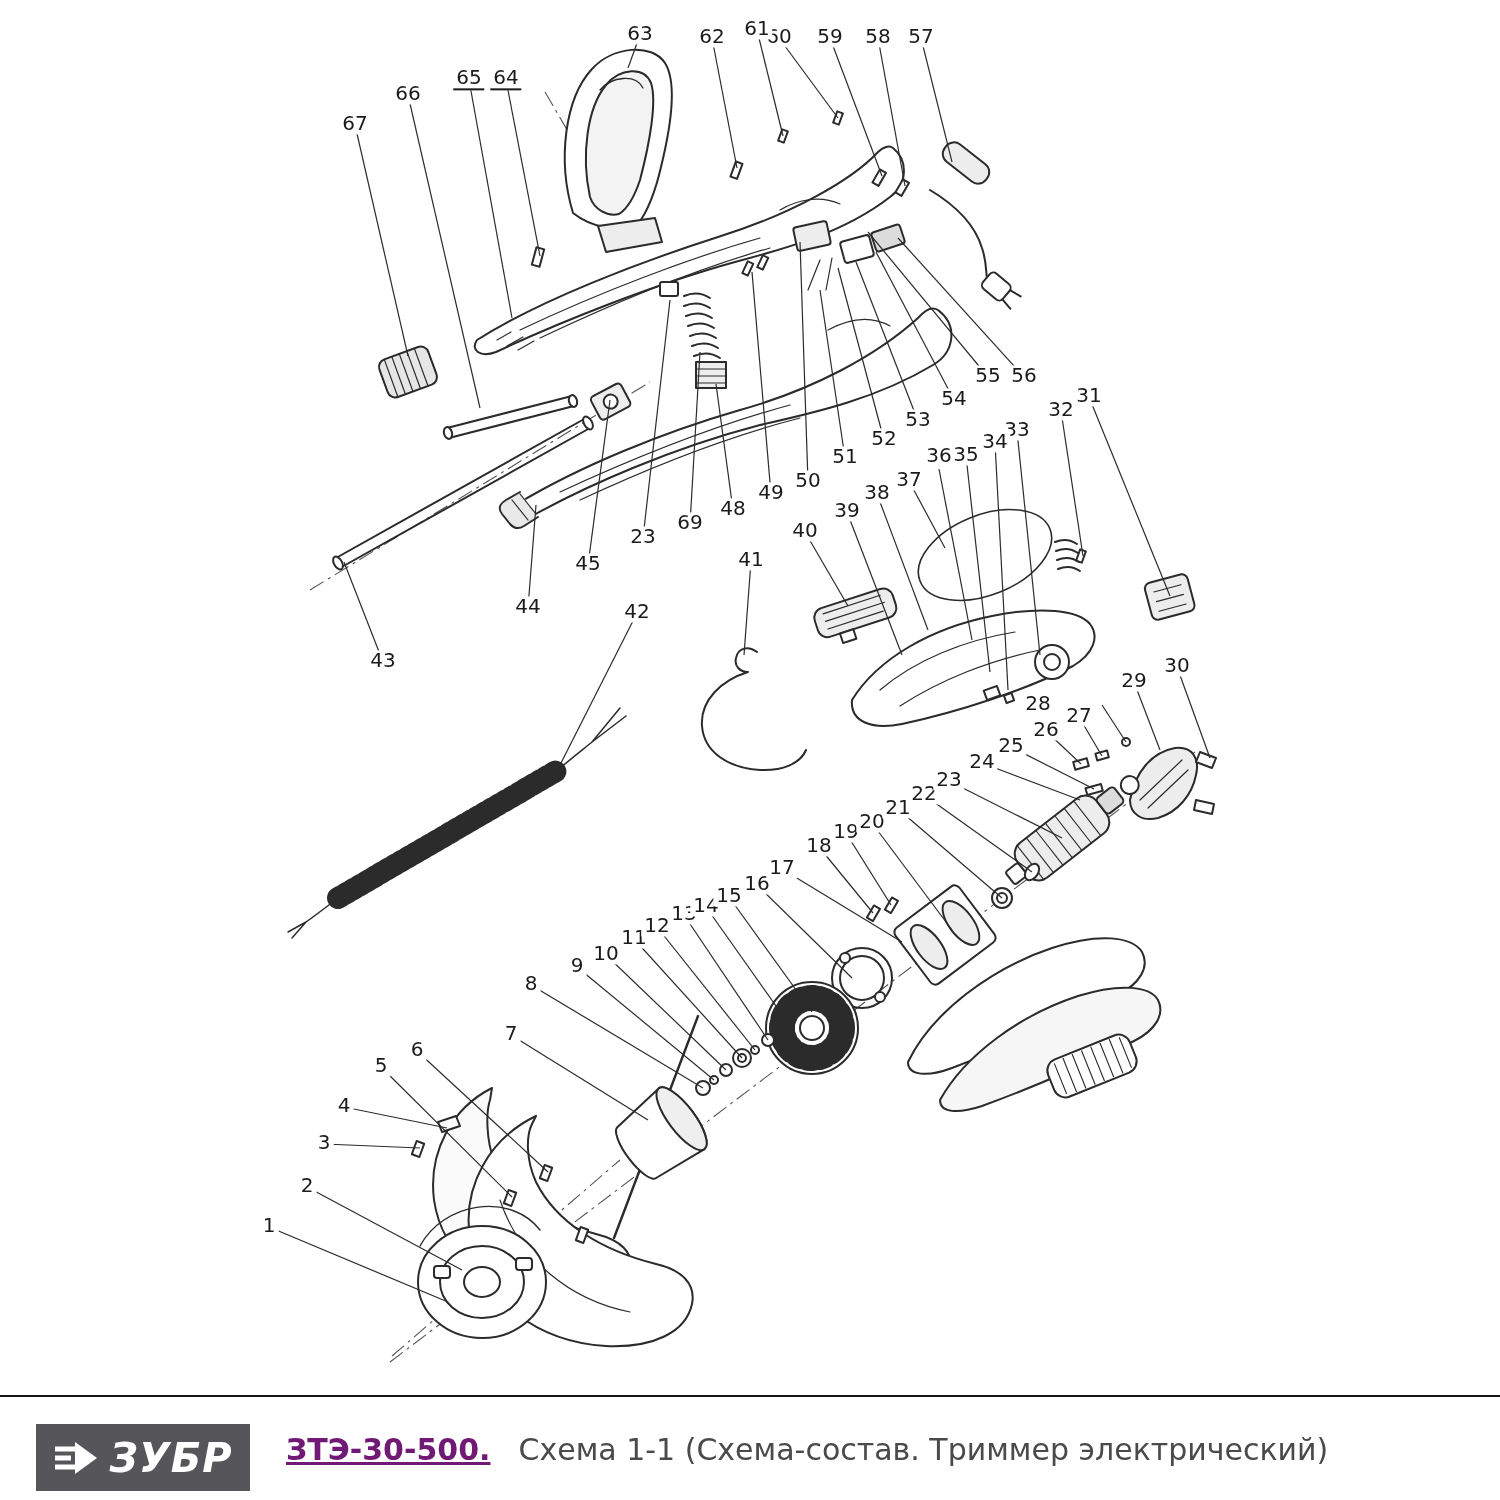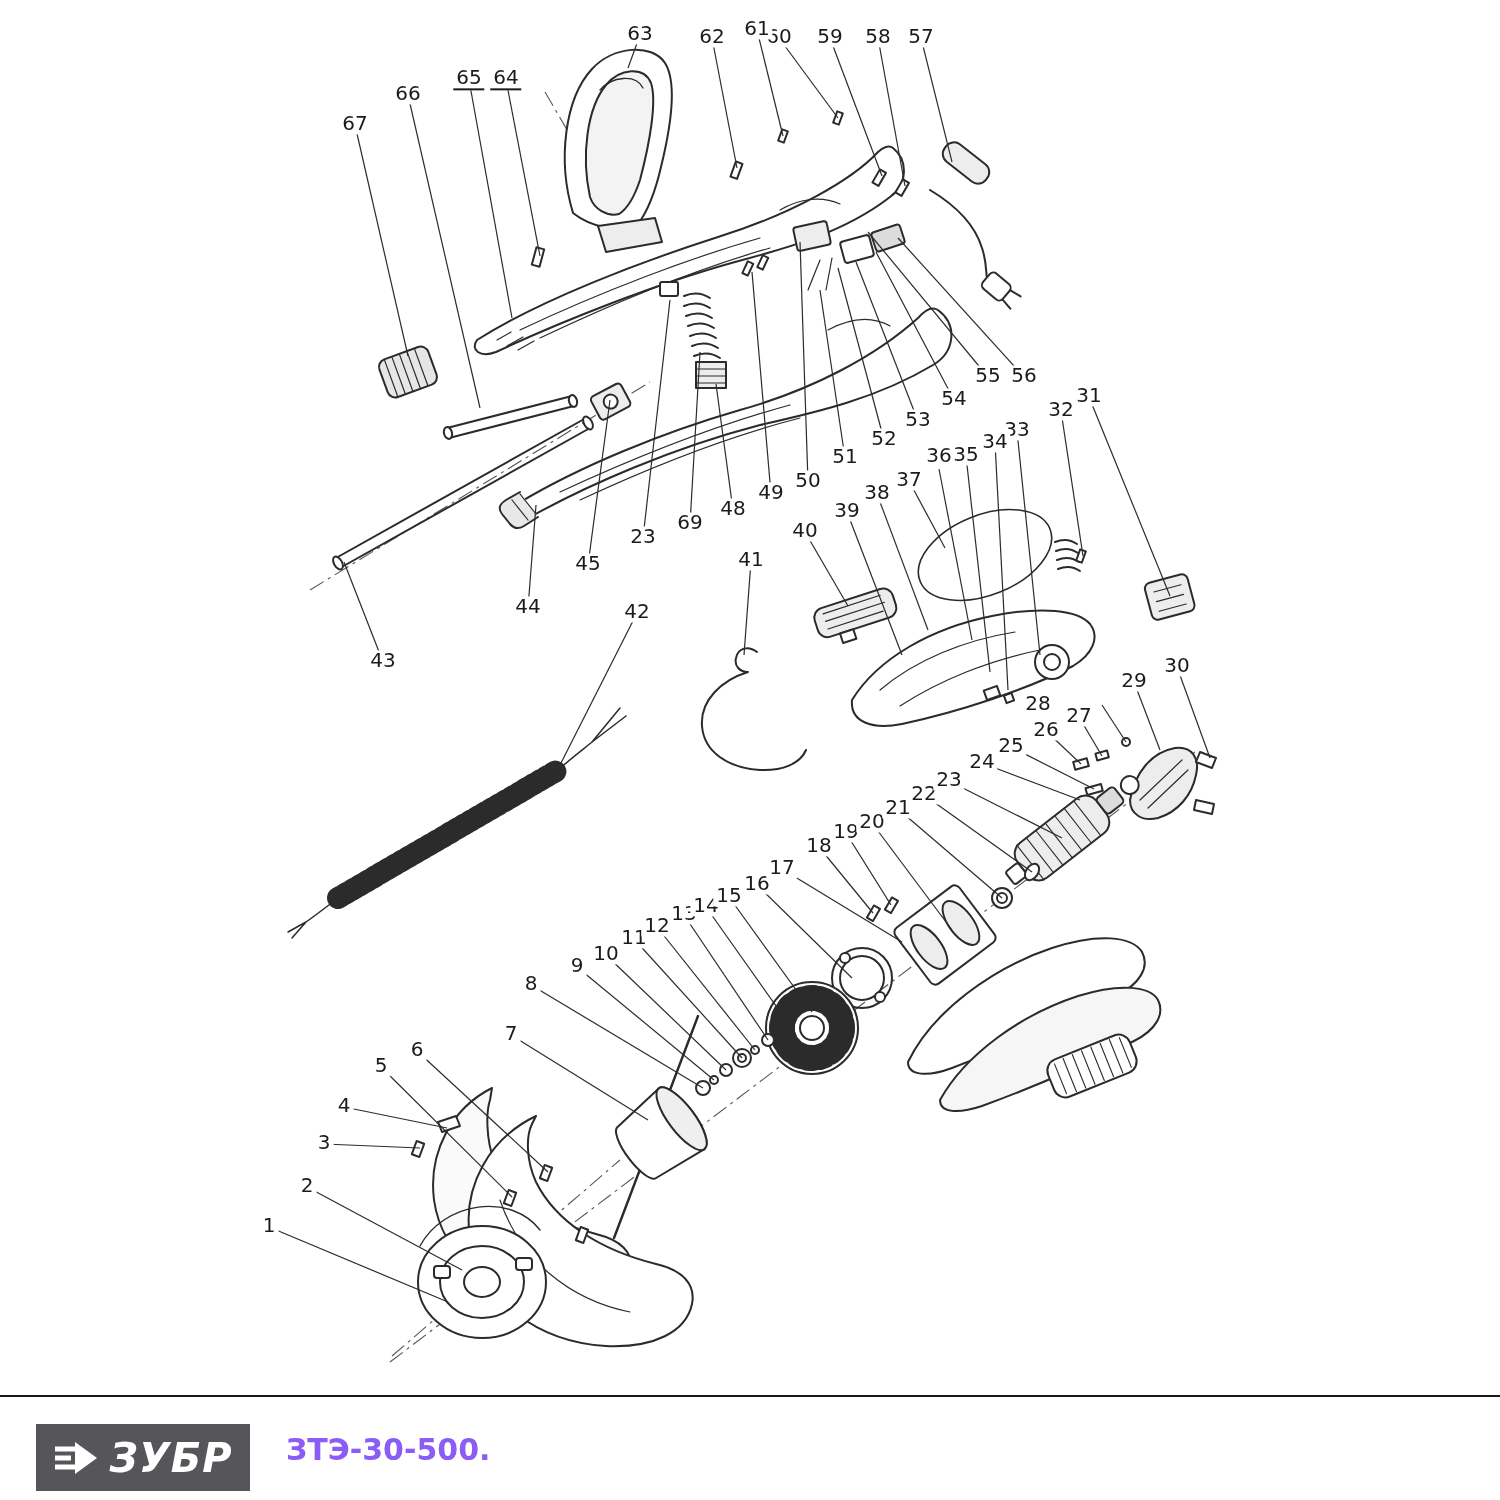--- a/index.html
+++ b/index.html
@@ -11,21 +11,21 @@
     font-size:20px;color:#1b1b1b;background:#fff;padding:0 3px;line-height:1.05;
     user-select:none;
   }
   .part-label.u{border-bottom:2px solid #1b1b1b;}
   #callout-lines line{stroke:#2c2c2c;stroke-width:1.2;}
   .footer{position:absolute;left:0;top:1395px;width:1500px;height:105px;border-top:2px solid #181818;background:#fff;}
   .logo-box{position:absolute;left:36px;top:27px;width:214px;height:67px;background:#56565a;
     display:flex;align-items:center;justify-content:center;gap:10px;}
   .logo-text{color:#fff;font-size:40px;font-weight:bold;letter-spacing:1px;font-style:italic;}
   .caption{position:absolute;left:286px;top:0;height:100%;display:flex;align-items:center;font-size:30px;color:#4a4a4a;white-space:pre;}
-  .caption .model{color:#8b5cf6;font-weight:bold;margin-right:28px;}
+  .caption .model{color:#701a75;font-weight:bold;margin-right:28px;text-decoration:underline;}
 </style>
 </head>
 <body>
 
 <div id="stage">
 
   <svg id="artwork" viewBox="0 0 1500 1500" xmlns="http://www.w3.org/2000/svg">
 
     <g stroke="#555" stroke-width="1.1" fill="none" stroke-dasharray="16 5 3 5">
       <path d="M545,92 L630,238"></path>
@@ -394,16 +394,16 @@
     </div>
 
   <div class="footer">
     <div class="logo-box">
       <svg width="46" height="36" viewBox="0 0 46 36">
         <path d="M2 9 H24 M2 18 H18 M2 27 H24" stroke="#fff" stroke-width="5" fill="none"></path>
         <path d="M22 2 L44 18 L22 34 Z" fill="#fff"></path>
       </svg>
       <span class="logo-text">ЗУБР</span>
     </div>
-    <div class="caption"><span class="model">ЗТЭ-30-500.</span></div>
+    <div class="caption"><span class="model">ЗТЭ-30-500.</span><span>Схема 1-1 (Схема-состав. Триммер электрический)</span></div>
   </div>
 
 </div>
 
 </body></html>

